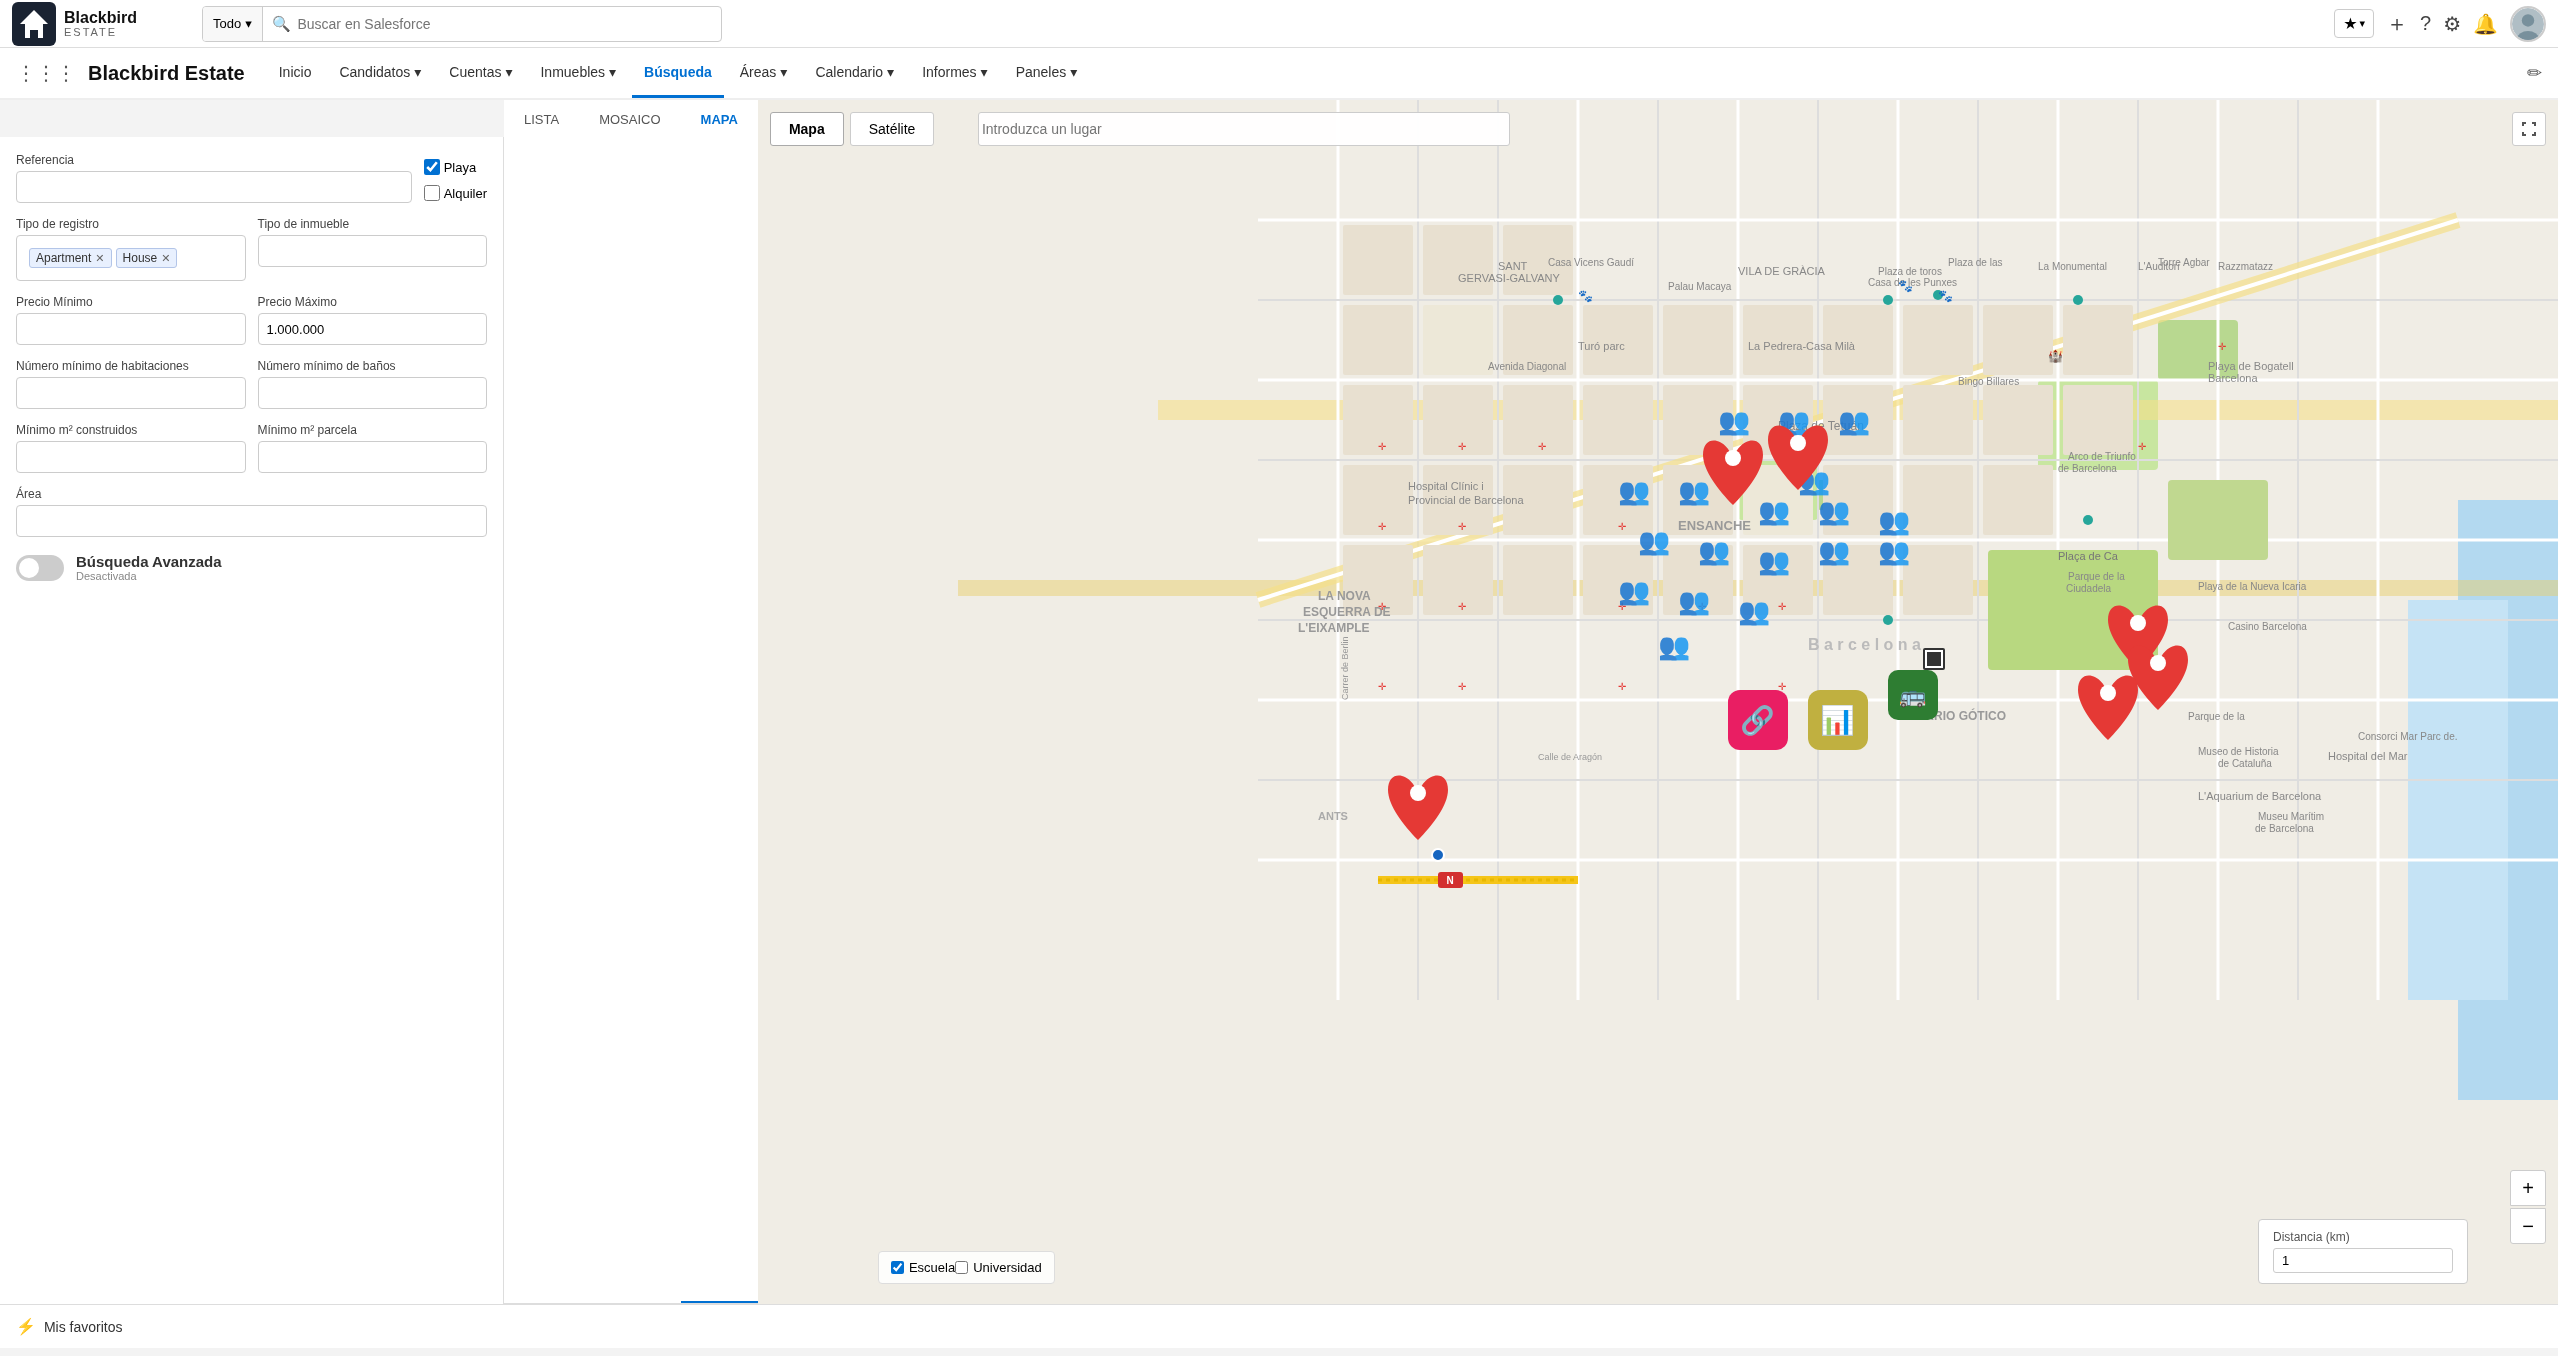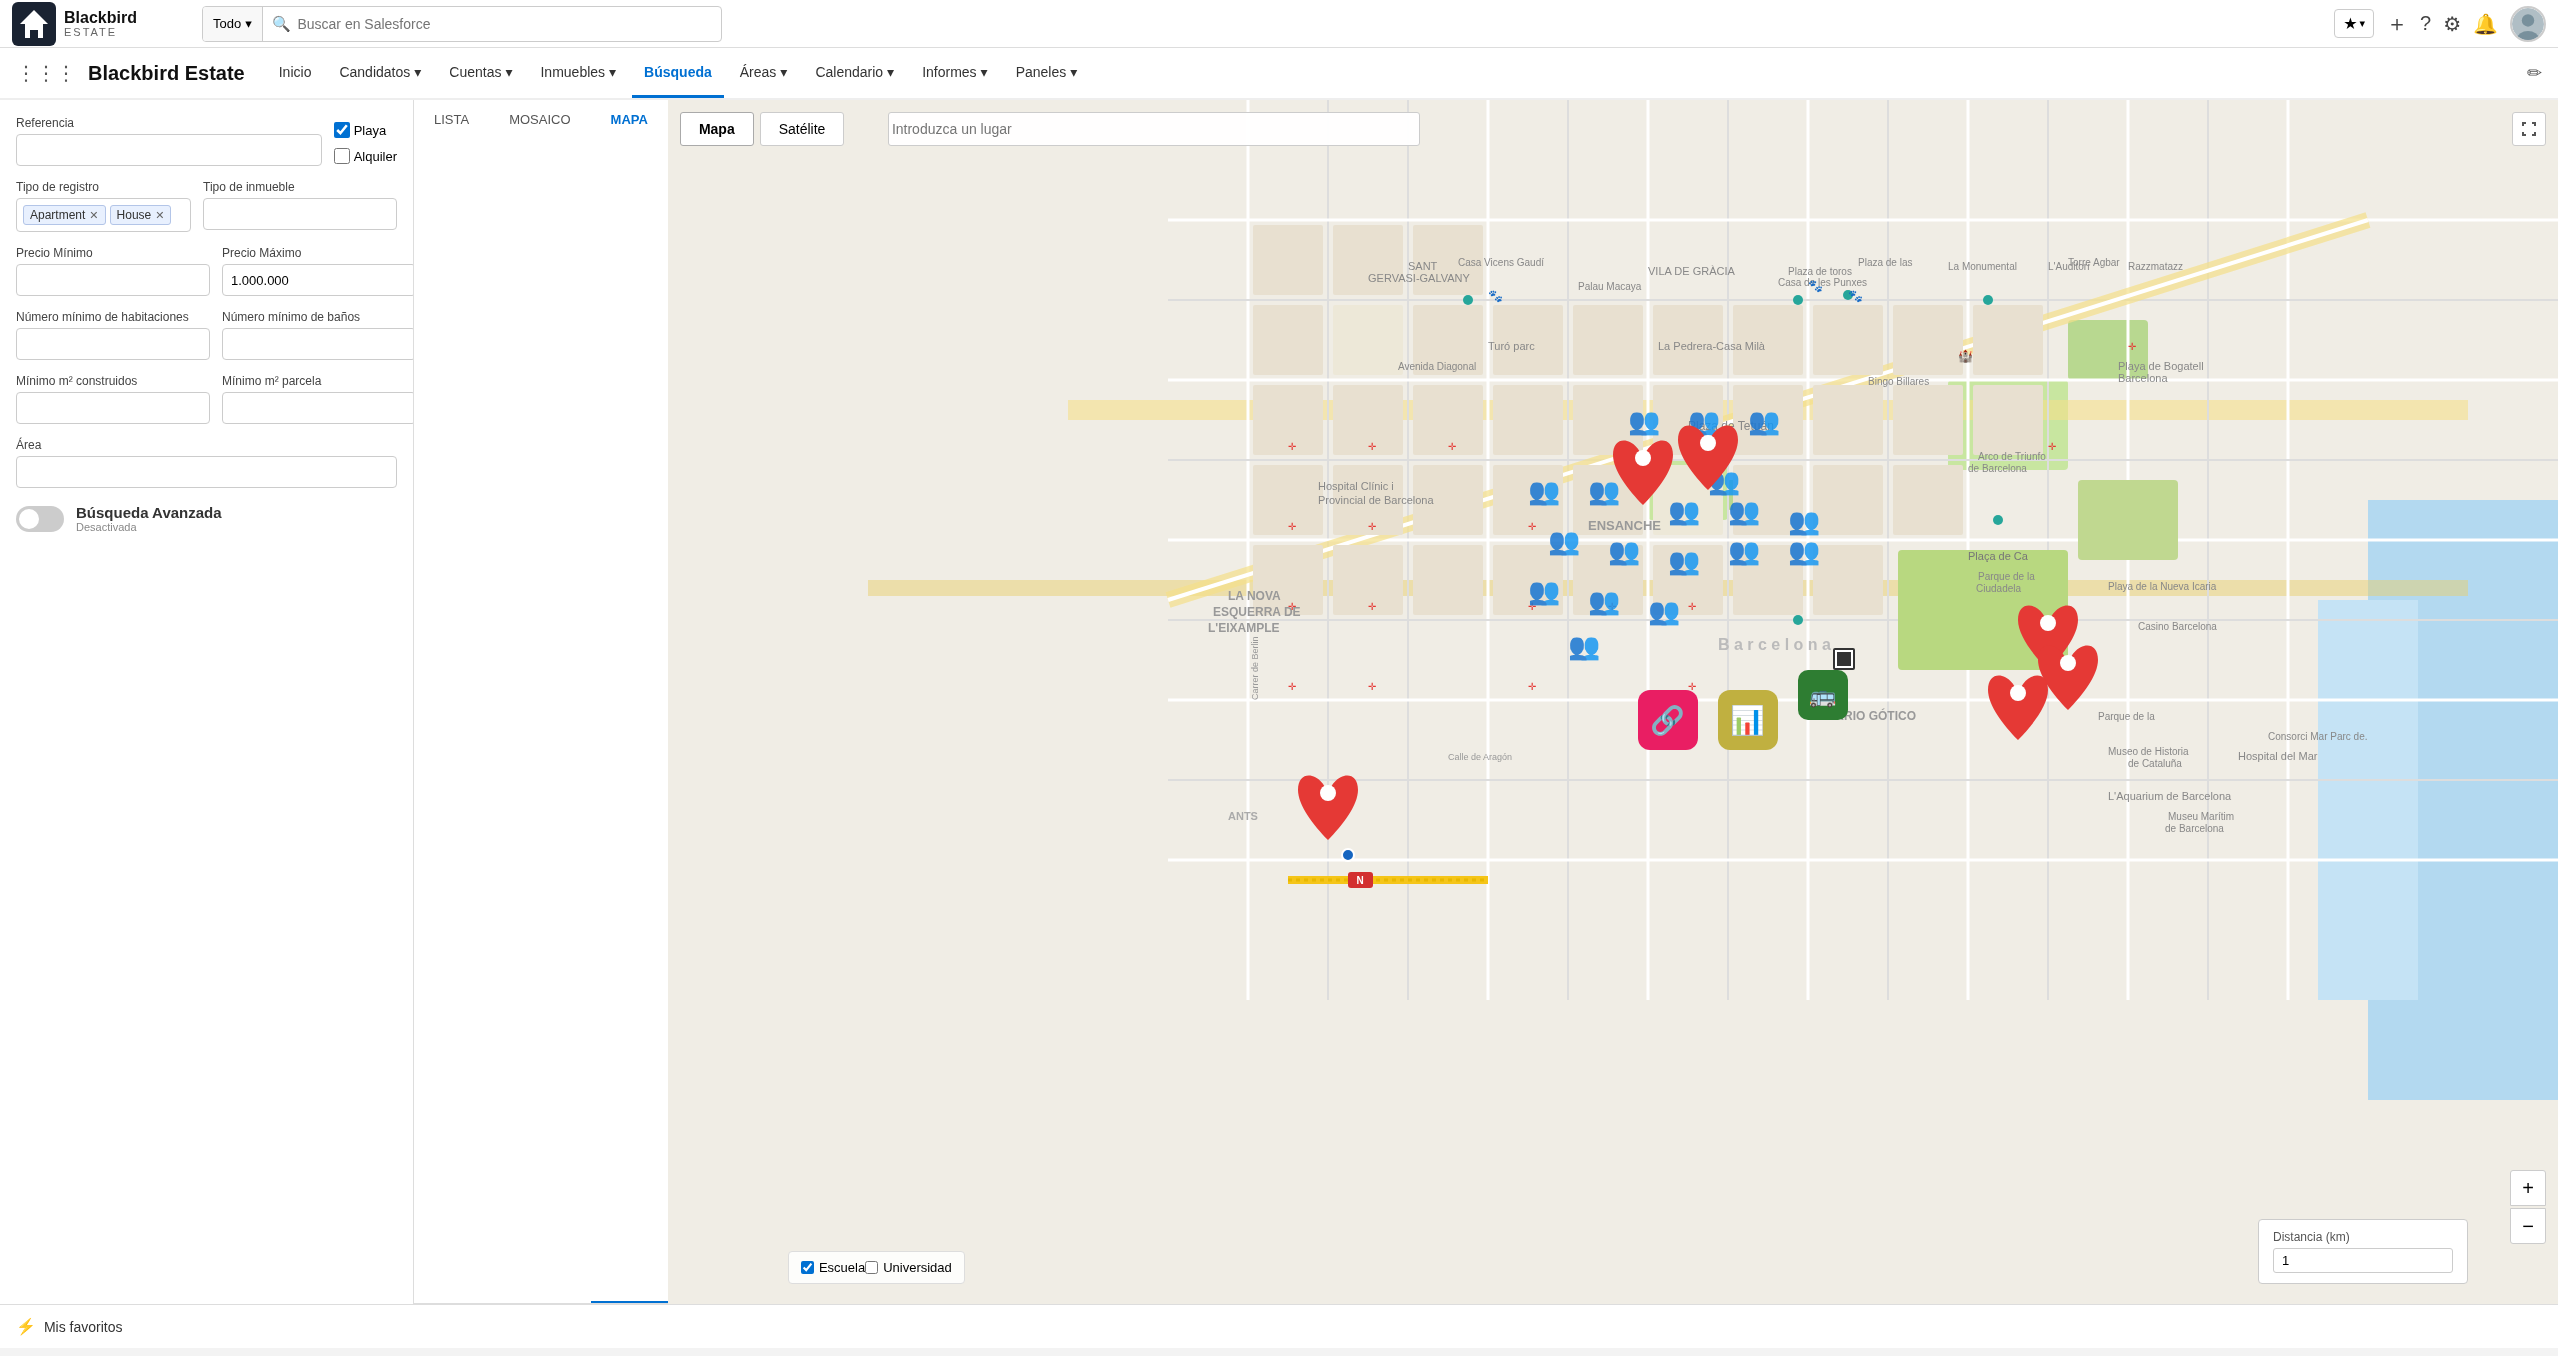--- a/index.html
+++ b/index.html
@@ -28,31 +28,31 @@
     .nav-app-icon { font-size: 20px; color: #555; margin-right: 8px; cursor: pointer; }
     .nav-app-name { font-size: 20px; font-weight: 700; color: #111; margin-right: 18px; }
     .nav-item { display: flex; align-items: center; padding: 0 12px; height: 100%; cursor: pointer; font-size: 14px; color: #333; gap: 4px; border-bottom: 3px solid transparent; }
     .nav-item.active { border-bottom: 3px solid #0070d2; color: #0070d2; font-weight: 600; }
     .nav-pencil { margin-left: auto; font-size: 18px; color: #555; cursor: pointer; }
 
     
     .main-content { display: flex; height: calc(1356px - 56px - 52px - 44px); }
 
     
-    .left-panel { width: 414px; background: #fff; border-right: 1px solid #ddd; padding: 16px; overflow-y: auto; flex-shrink: 0; }
+    .left-panel { width: 504px; background: #fff; border-right: 1px solid #ddd; padding: 16px; overflow-y: auto; flex-shrink: 0; margin-top: 37px; }
     .field-row { display: flex; gap: 12px; margin-bottom: 14px; }
     .field-group { display: flex; flex-direction: column; gap: 4px; flex: 1; }
     .field-label { font-size: 12px; color: #444; font-weight: 500; }
     .field-input { border: 1px solid #ccc; border-radius: 4px; height: 32px; padding: 0 8px; font-size: 13px; outline: none; background: #fff; }
     .checkbox-row { display: flex; gap: 16px; align-items: center; margin-top: 6px; }
     .checkbox-item { display: flex; align-items: center; gap: 4px; cursor: pointer; }
     .checkbox-item input[type=checkbox] { width: 16px; height: 16px; accent-color: #0070d2; cursor: pointer; }
 
     
-    .tag-container { display: flex; flex-wrap: wrap; gap: 4px; border: 1px solid #ccc; border-radius: 4px; min-height: 32px; padding: 6px; background: #fff; }
+    .tag-container { display: flex; flex-wrap: wrap; gap: 4px; border: 1px solid #ccc; border-radius: 4px; min-height: 32px; padding: 12px; background: #fff; }
     .tag { display: flex; align-items: center; background: #e8f0fe; border: 1px solid #b3c5e8; border-radius: 3px; padding: 2px 6px; font-size: 12px; color: #333; gap: 4px; }
     .tag-close { cursor: pointer; color: #666; font-size: 11px; }
 
     
     .toggle-row { display: flex; align-items: center; gap: 12px; margin-top: 12px; }
     .toggle-switch { position: relative; width: 48px; height: 26px; }
     .toggle-switch input { opacity: 0; width: 0; height: 0; }
     .toggle-slider { position: absolute; cursor: pointer; top: 0; left: 0; right: 0; bottom: 0; background: #ccc; border-radius: 13px; transition: 0.3s; }
     .toggle-slider:before { position: absolute; content: ""; height: 20px; width: 20px; left: 3px; bottom: 3px; background: #fff; border-radius: 50%; transition: 0.3s; }
     .toggle-label-text { font-size: 15px; font-weight: 600; color: #333; }

